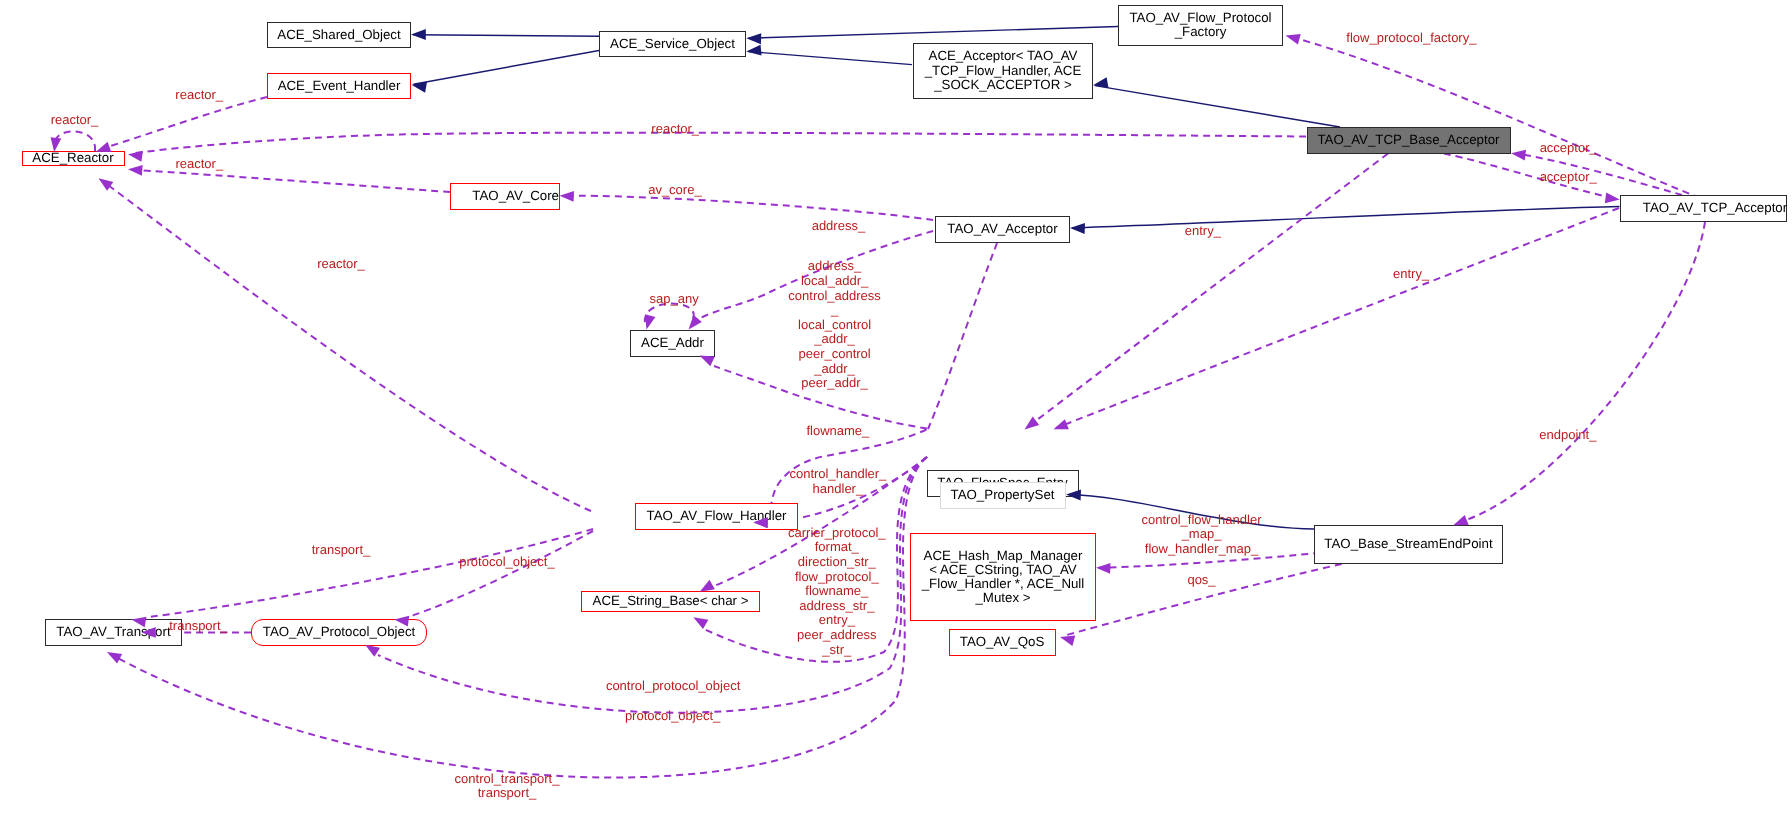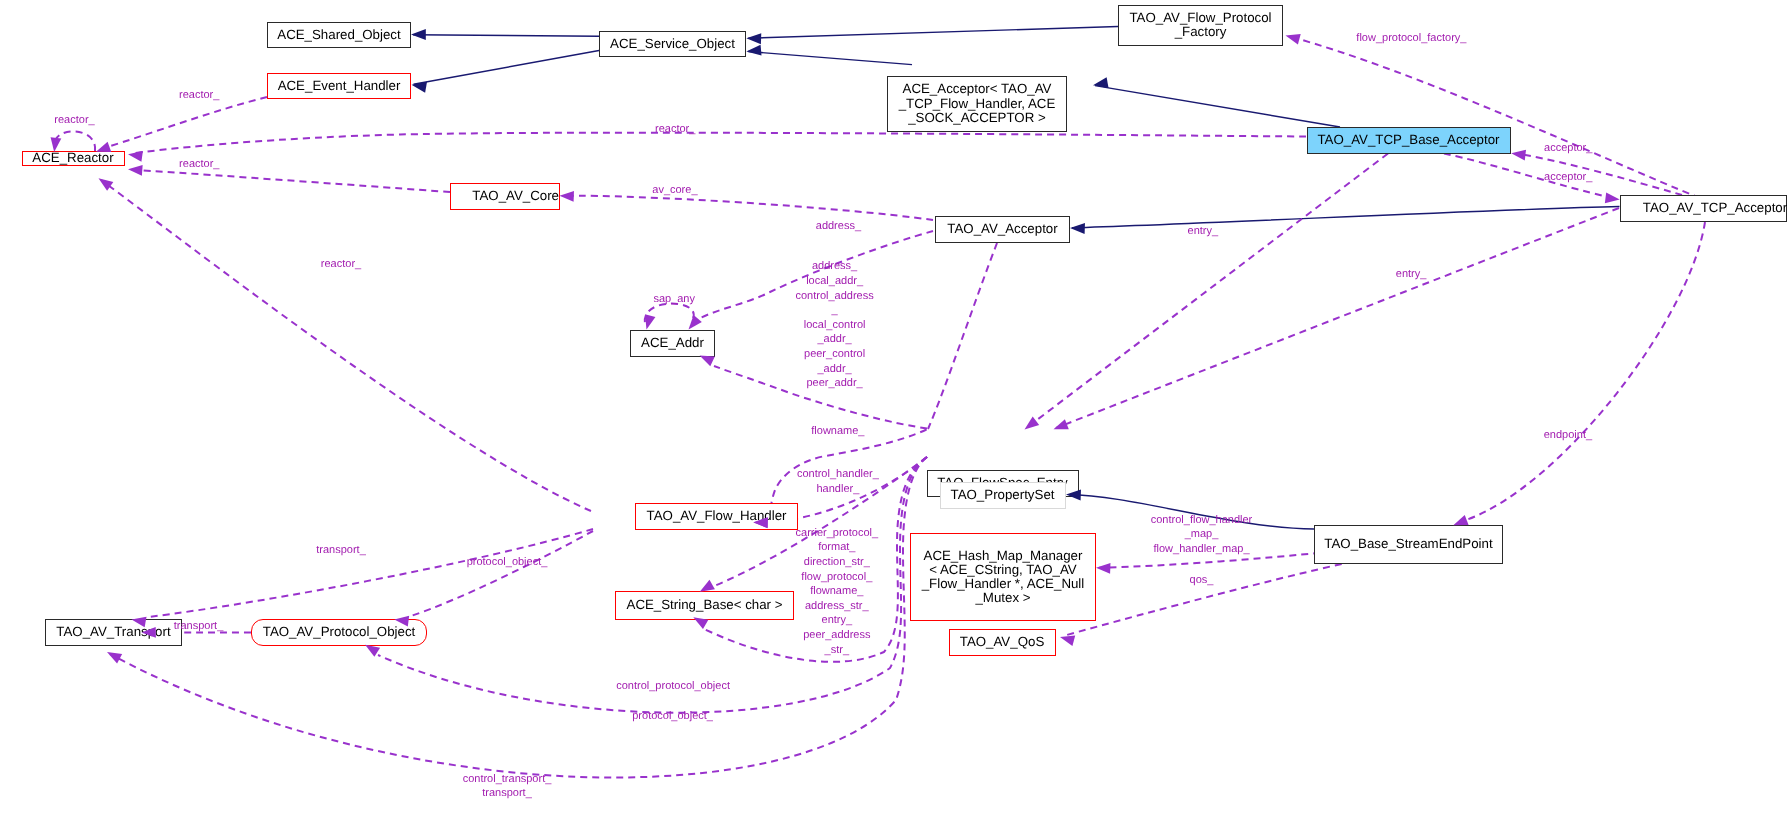--- a/index.html
+++ b/index.html
@@ -7,23 +7,23 @@
   #canvas{position:relative;width:1792px;height:832px;background:#fff;overflow:hidden;
           font-family:"Liberation Sans",sans-serif;-webkit-font-smoothing:antialiased;text-rendering:geometricPrecision;}
   svg#edges,svg#arrows{position:absolute;left:0;top:0;width:1792px;height:832px;overflow:visible;pointer-events:none;}
   .node{position:absolute;box-sizing:border-box;background:#fff;
         font-family:"Liberation Sans",sans-serif;font-size:13.3px;color:#000;
         line-height:14.2px;white-space:pre;text-align:center;
         display:flex;align-items:center;justify-content:center;}
   .node.plain{border:1.1px solid #2a2a2a;}
   .node.link{border:1.4px solid #ff0000;}
   .node.gray{border:1.1px solid #d9d9d9;}
-  .node.current{border:1.1px solid #2a2a2a;background:#7dd3fc;}
-  .elabel{position:absolute;font-family:"Liberation Sans",sans-serif;font-size:11px;
-          color:#a21caf;line-height:14.6px;white-space:pre;text-align:center;
+  .node.current{border:1.1px solid #2a2a2a;background:#737373;}
+  .elabel{position:absolute;font-family:"Liberation Sans",sans-serif;font-size:13px;
+          color:#b91c1c;line-height:14.6px;white-space:pre;text-align:center;
           transform:translate(-50%,0);pointer-events:none;}
   .eu{fill:none;stroke:#9932cc;stroke-width:2;stroke-dasharray:7 5;}
   .ei{fill:none;stroke:#191970;stroke-width:1.4;}
   .au{fill:#9932cc;stroke:none;}
   .ai{fill:#191970;stroke:none;}
 </style>
 </head>
 <body>
 
 <div id="canvas">
@@ -61,39 +61,39 @@
       <path d="M927,457 C900,478 790,555 714,586" class="eu"></path>
       <path d="M927,457 C906,470 897,500 897,545 C897,590 903,630 884,652 C840,672 770,660 704,629" class="eu"></path>
       <path d="M927,457 C908,470 900,502 900,548 C900,600 906,638 890,668 C800,731 540,728 378,655" class="eu"></path>
       <path d="M927,457 C910,470 903,505 903,550 C903,612 910,660 896,700 C800,810 400,810 110,654" class="eu"></path>
     </svg>
   <div id="nodes">
       <div class="node plain" style="left: 267px; top: 21.5px; width: 144px; height: 26.5px;"><span>ACE_Shared_Object</span></div>
       <div class="node link" style="left: 267px; top: 72.5px; width: 144px; height: 26.5px;"><span>ACE_Event_Handler</span></div>
       <div class="node link" style="left: 21.5px; top: 151px; width: 103px; height: 15px;"><span>ACE_Reactor</span></div>
       <div class="node plain" style="left: 599px; top: 30.5px; width: 147px; height: 26.5px;"><span>ACE_Service_Object</span></div>
-      <div class="node plain" style="left: 887px; top: 42.5px; width: 180px; height: 56.5px; margin-top: 33px;"><span>ACE_Acceptor&lt; TAO_AV
+      <div class="node plain" style="left: 913px; top: 42.5px; width: 180px; height: 56.5px;"><span>ACE_Acceptor&lt; TAO_AV
 _TCP_Flow_Handler, ACE
 _SOCK_ACCEPTOR &gt;</span></div>
       <div class="node plain" style="left: 1118px; top: 4.5px; width: 165px; height: 41.5px;"><span>TAO_AV_Flow_Protocol
 _Factory</span></div>
       <div class="node current" style="left: 1306.5px; top: 127px; width: 204px; height: 26.5px;"><span>TAO_AV_TCP_Base_Acceptor</span></div>
       <div class="node link" style="left: 450px; top: 183px; width: 110px; height: 26.5px; justify-content: flex-end;"><span>TAO_AV_Core</span></div>
       <div class="node plain" style="left: 935px; top: 216px; width: 135px; height: 26.5px;"><span>TAO_AV_Acceptor</span></div>
       <div class="node plain" style="left: 1619.5px; top: 195px; width: 167px; height: 26.5px; padding-left: 24px;"><span>TAO_AV_TCP_Acceptor</span></div>
       <div class="node plain" style="left: 630px; top: 330px; width: 85px; height: 26.5px;"><span>ACE_Addr</span></div>
       <div class="node plain" style="left: 926.5px; top: 431px; width: 152px; height: 26.5px; margin-top: 39px;"><span>TAO_FlowSpec_Entry</span></div>
       <div class="node gray" style="left: 939.5px; top: 482px; width: 126px; height: 26.5px;"><span>TAO_PropertySet</span></div>
       <div class="node link" style="left: 591px; top: 503px; width: 163px; height: 26.5px; margin-left: 44px;"><span>TAO_AV_Flow_Handler</span></div>
       <div class="node link" style="left: 910px; top: 533px; width: 186px; height: 88px;"><span>ACE_Hash_Map_Manager
 &lt; ACE_CString, TAO_AV
 _Flow_Handler *, ACE_Null
 _Mutex &gt;</span></div>
       <div class="node plain" style="left: 1314px; top: 525px; width: 189px; height: 39px;"><span>TAO_Base_StreamEndPoint</span></div>
-      <div class="node link" style="left: 615px; top: 591px; width: 179px; height: 29px;"><span>ACE_String_Base&lt; char &gt;</span></div>
+      <div class="node link" style="left: 581px; top: 591px; width: 179px; height: 21px;"><span>ACE_String_Base&lt; char &gt;</span></div>
       <div class="node plain" style="left: 4px; top: 619px; width: 137px; height: 26.5px; margin-left: 41px;"><span>TAO_AV_Transport</span></div>
       <div class="node link" style="left: 251px; top: 619px; width: 176px; height: 26.5px; border-radius: 12px;"><span>TAO_AV_Protocol_Object</span></div>
       <div class="node link" style="left: 948.5px; top: 629px; width: 107px; height: 26.5px;"><span>TAO_AV_QoS</span></div>
     </div>
   <svg id="arrows" viewBox="0 0 1792 832">
       <path d="M411.00,34.60 L425.80,29.10 L425.80,40.10 Z" class="ai"></path>
       <path d="M411.50,84.70 L427.03,81.85 L425.12,92.69 Z" class="ai"></path>
       <path d="M746.30,38.30 L761.28,33.32 L760.90,44.31 Z" class="ai"></path>
       <path d="M746.30,51.40 L760.56,44.63 L761.52,55.59 Z" class="ai"></path>
       <path d="M1093.00,85.20 L1106.62,77.21 L1108.53,88.05 Z" class="ai"></path>

